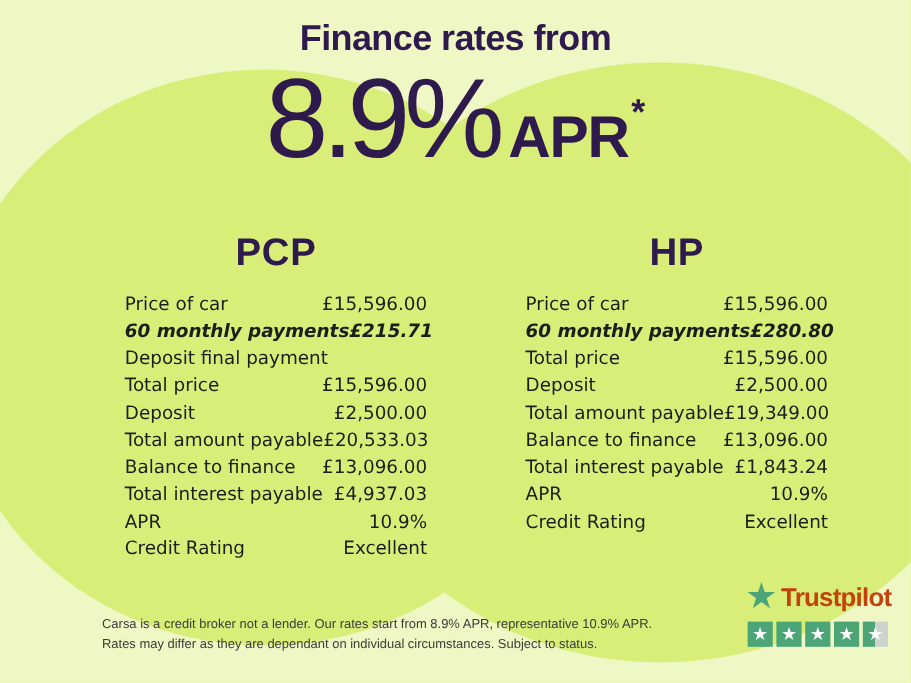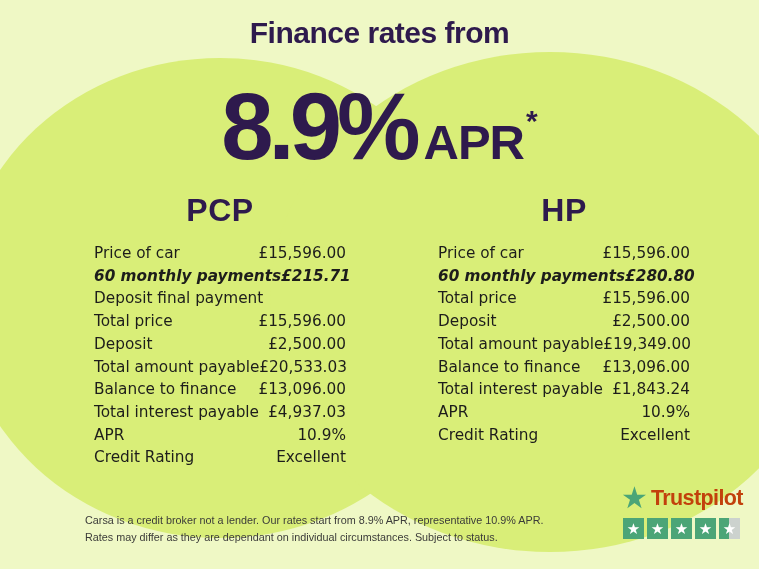--- a/index.html
+++ b/index.html
@@ -24,27 +24,27 @@
     font-family:"Liberation Sans", sans-serif;
     font-weight:bold;font-size:30px;letter-spacing:-0.5px;
     color:#2e1a4d;
   }
   .rate-line{
     position:absolute;top:50px;left:0;width:759px;
     display:flex;justify-content:center;align-items:baseline;
     color:#2e1a4d;
     font-family:"Liberation Sans", sans-serif;
   }
-  .rate-big{font-size:94px;font-weight:bold;letter-spacing:-5px;line-height:1.05;margin-top:28px;}
+  .rate-big{font-size:94px;font-weight:normal;letter-spacing:-5px;line-height:1.05;}
   .rate-suffix{font-size:49px;font-weight:bold;letter-spacing:-1px;margin-left:8px;}
   .rate-asterisk{font-size:30px;font-weight:bold;position:relative;top:-28px;margin-left:2px;}
 
   
   .fin-col{position:absolute;width:252px;top:192px;}
-  .fin-col.pcp{left:94px;}
+  .fin-col.pcp{left:104px;}
   .fin-col.hp{left:438px;}
   .fin-heading{
     text-align:center;
     font-family:"Liberation Sans", sans-serif;
     font-weight:bold;font-size:32px;color:#2e1a4d;
     margin-bottom:13px;letter-spacing:0.5px;
   }
   .frow{
     display:flex;justify-content:space-between;
     font-size:15.3px;line-height:22.7px;color:#1d1d1b;

